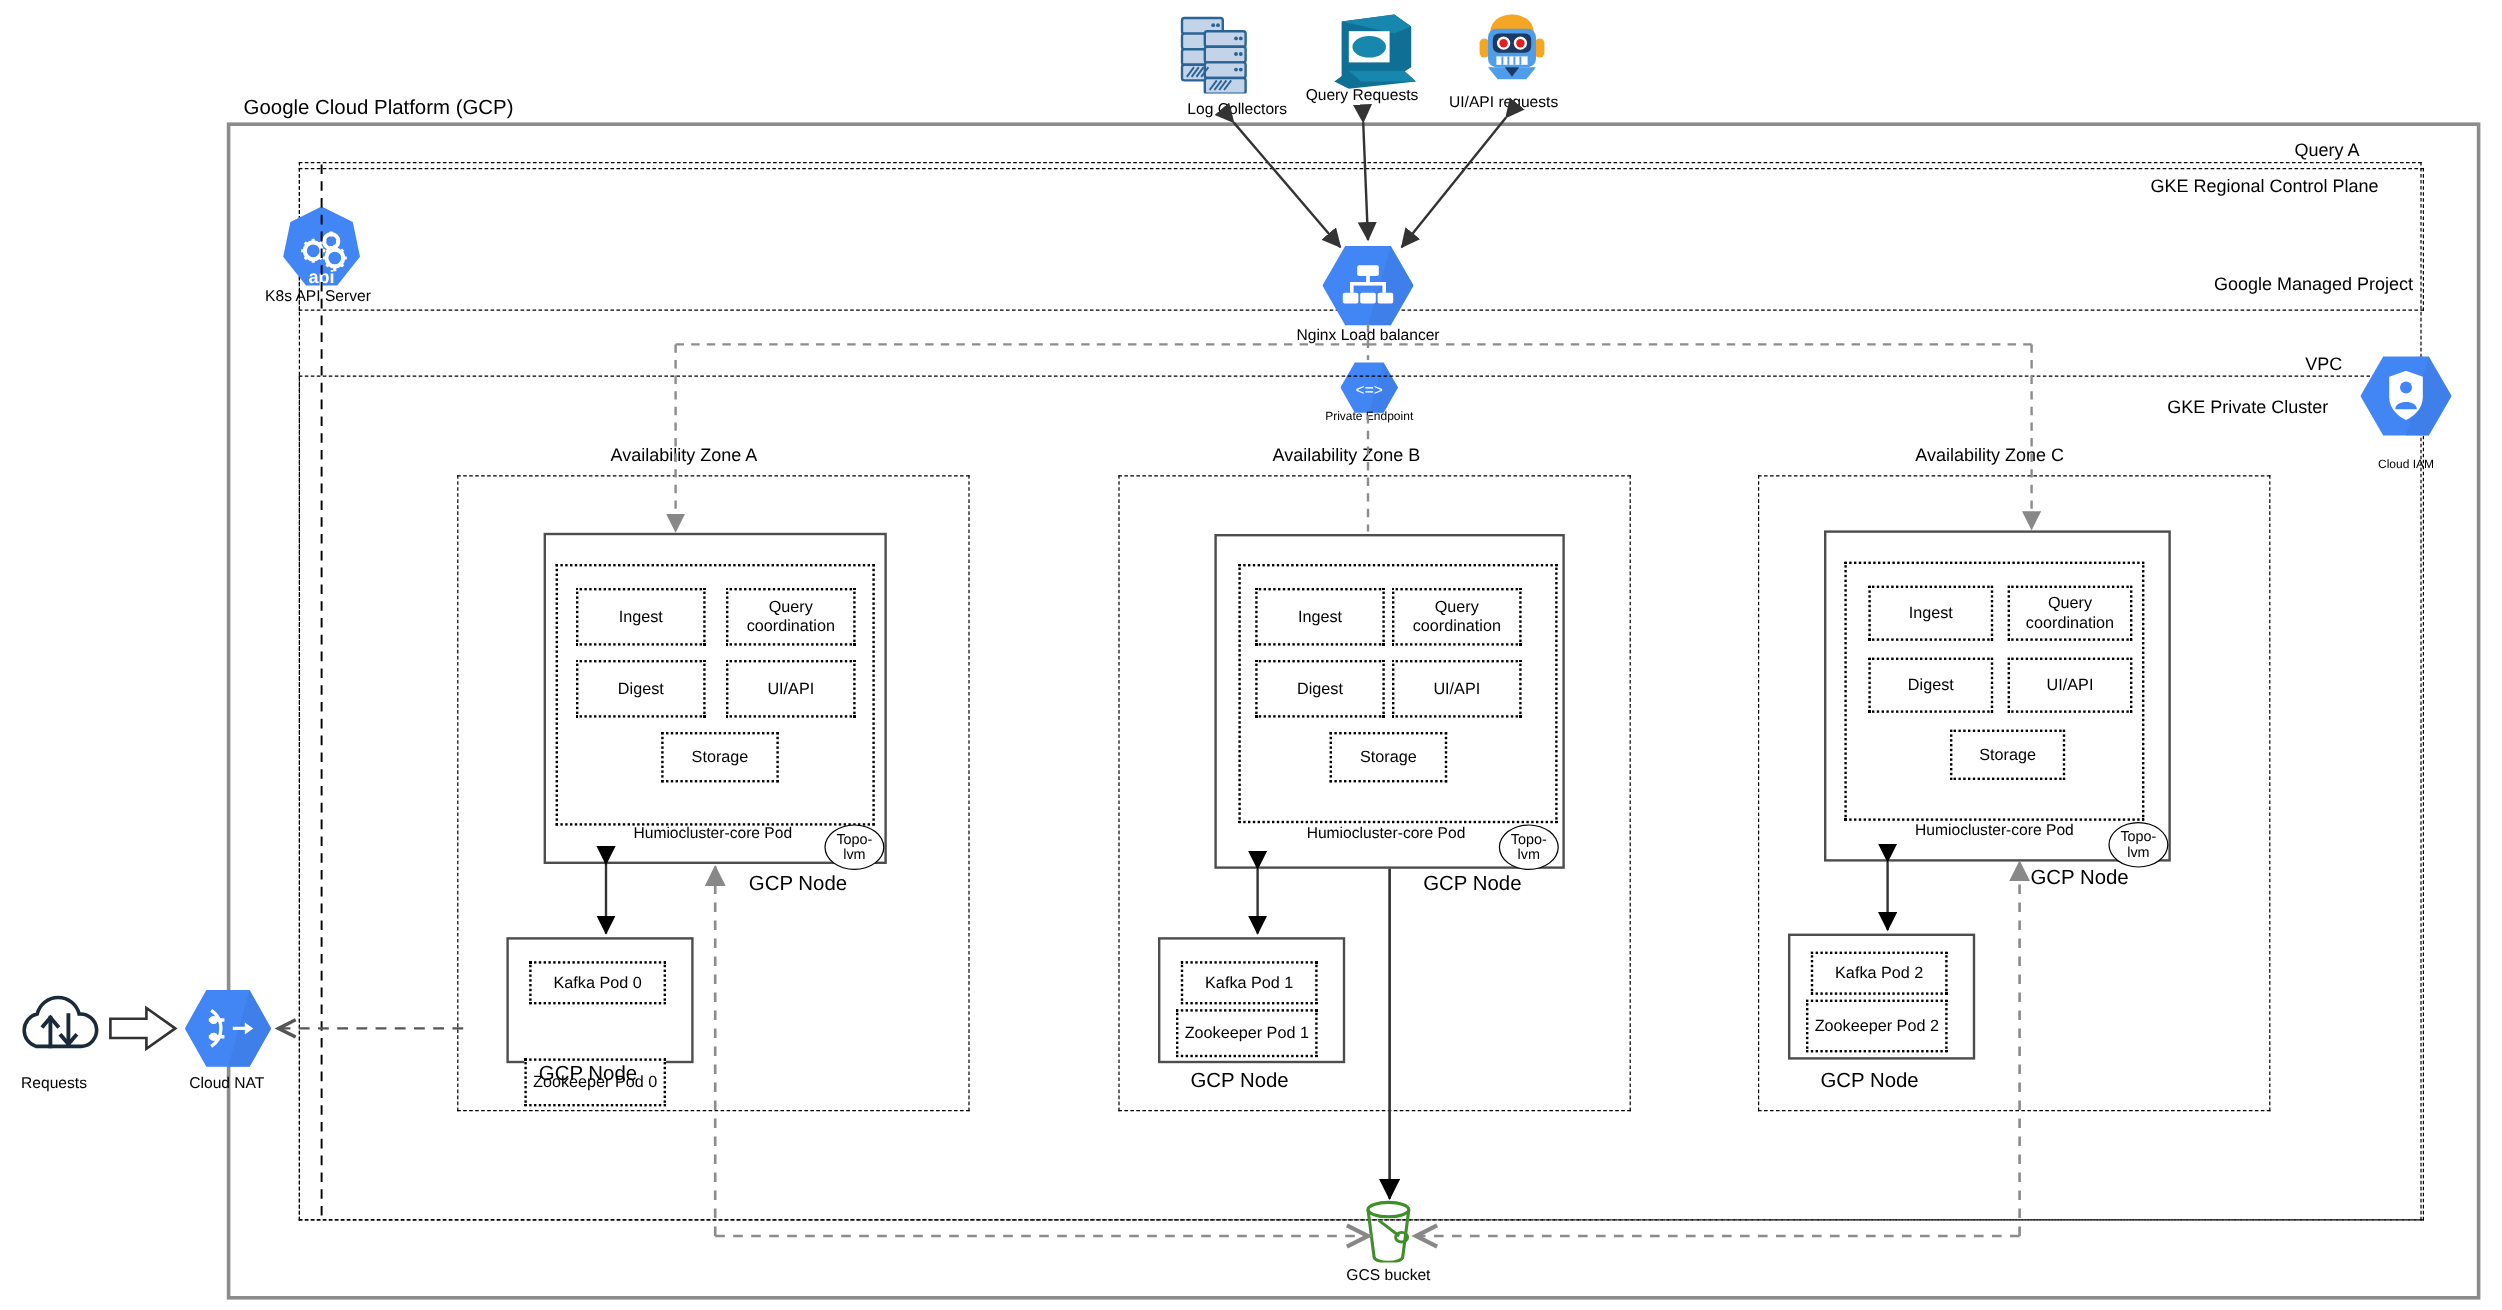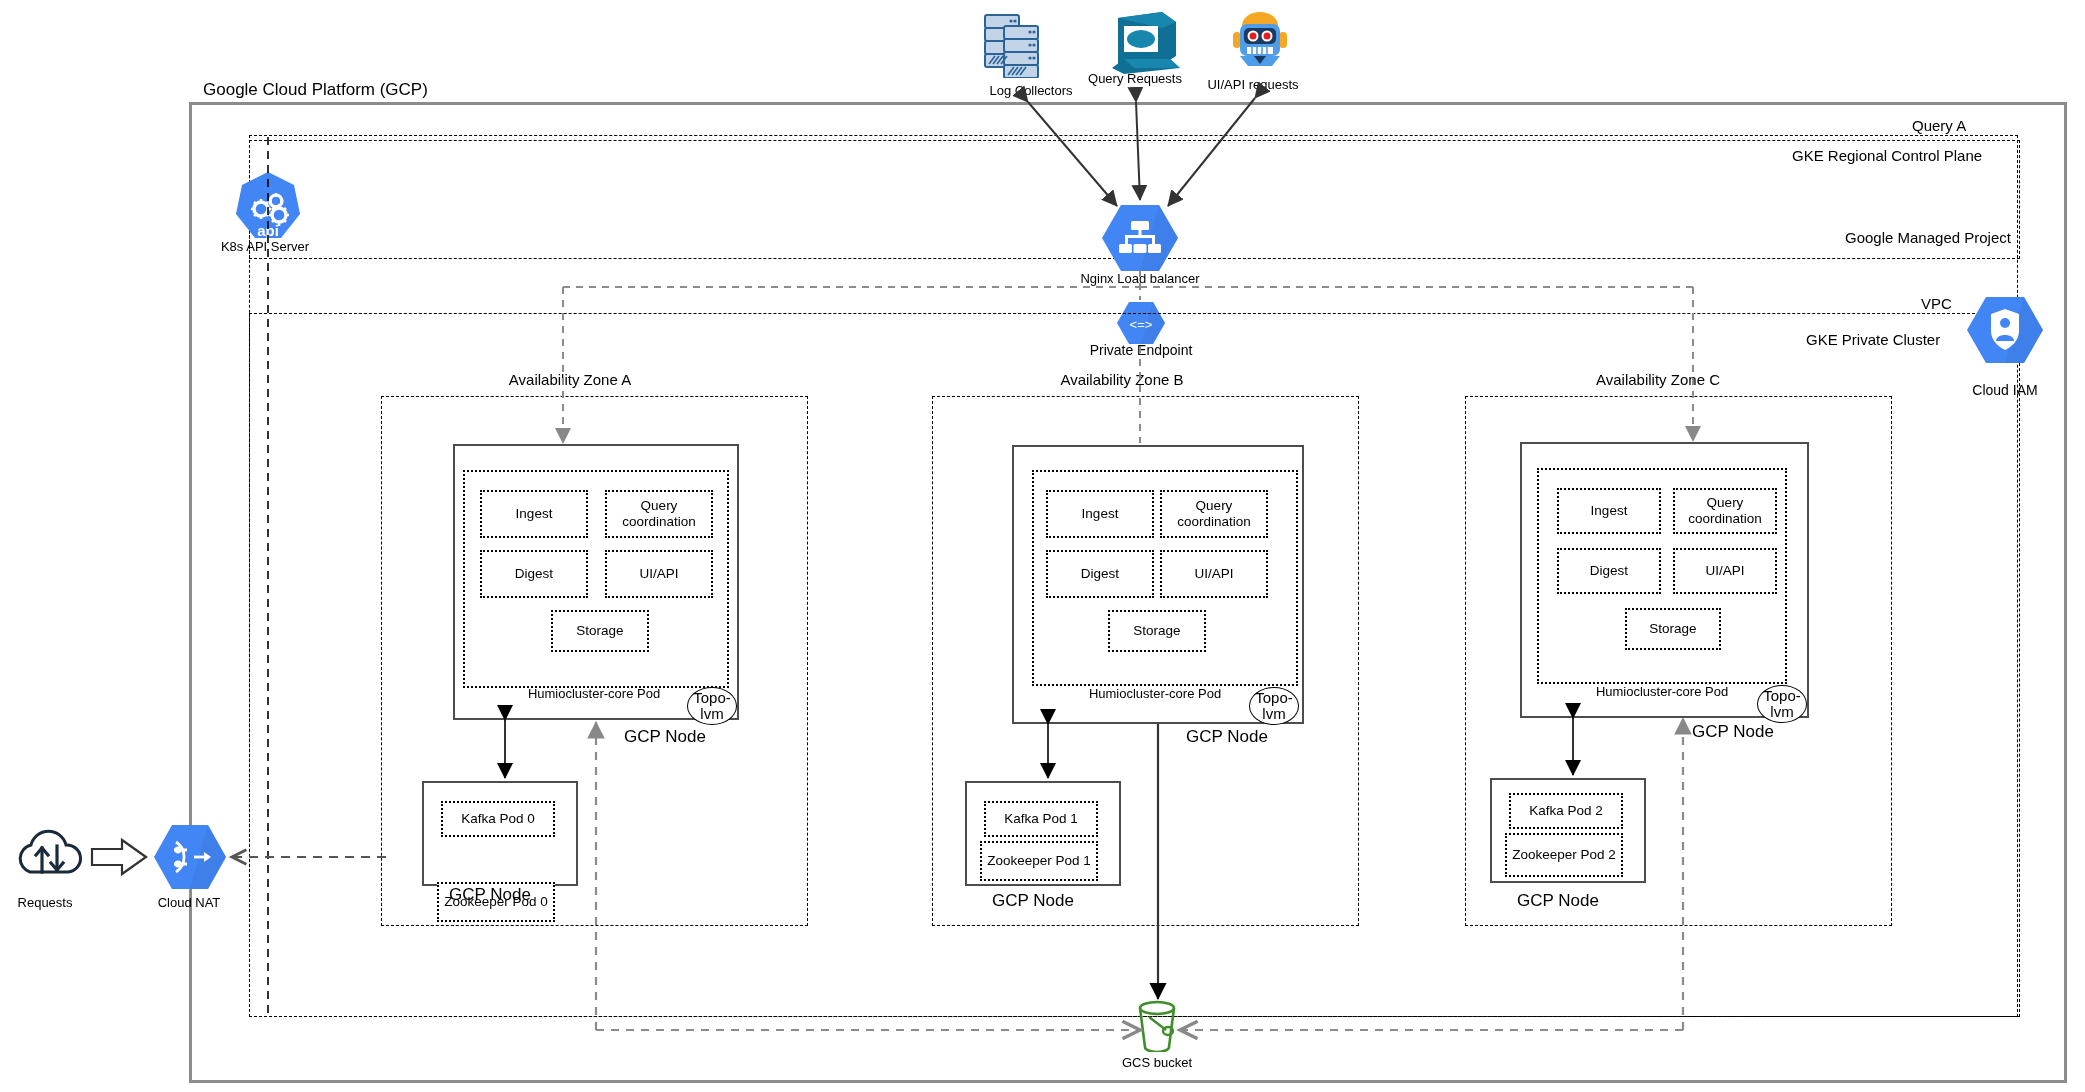--- a/index.html
+++ b/index.html
@@ -1,35 +1,35 @@
 <!DOCTYPE html>
 <html><head>
 <meta charset="utf-8">
 <style>
   html,body{margin:0;padding:0;background:#ffffff;}
   body{font-family:"Liberation Sans",sans-serif;color:#000;}
   #stage{position:relative;width:2085px;height:1092px;overflow:hidden;background:#fff;}
   .lbl{position:absolute;font-size:15px;color:#000;white-space:nowrap;line-height:1.15;}
   .lbl.c{transform:translateX(-50%);text-align:center;}
   .lbl.sm{font-size:13px;}
-  .lbl.xs{font-size:14px;}
+  .lbl.xs{font-size:10px;}
   .lbl.big{font-size:17px;}
 
   
   .box-solid-gray{position:absolute;border:3px solid #8c8c8c;background:transparent;}
   .box-dash{position:absolute;border:1.6px dashed #000;background:transparent;}
   .box-node{position:absolute;border:2.2px solid #4d4d4d;background:#fff;}
   .box-dot{position:absolute;border:2.4px dotted #000;background:transparent;}
   .box-dot-in{position:absolute;border:2.4px dotted #000;background:#fff;
      display:flex;align-items:center;justify-content:center;text-align:center;
      font-size:13.5px;line-height:1.15;}
 
   .topo{position:absolute;border:1.6px solid #000;border-radius:50%;background:#fff;
      display:flex;align-items:center;justify-content:center;text-align:center;
-     font-size:15px;line-height:1.05;z-index:6;}
+     font-size:12px;line-height:1.05;z-index:6;}
 
   svg.overlay{position:absolute;left:0;top:0;width:2085px;height:1092px;pointer-events:none;}
   svg.icon{position:absolute;}
 </style>
 </head>
 <body>
 
 <div id="stage">
 
   <svg class="icon" style="left:982px;top:12px;" width="72" height="66" viewBox="0 0 72 66">

